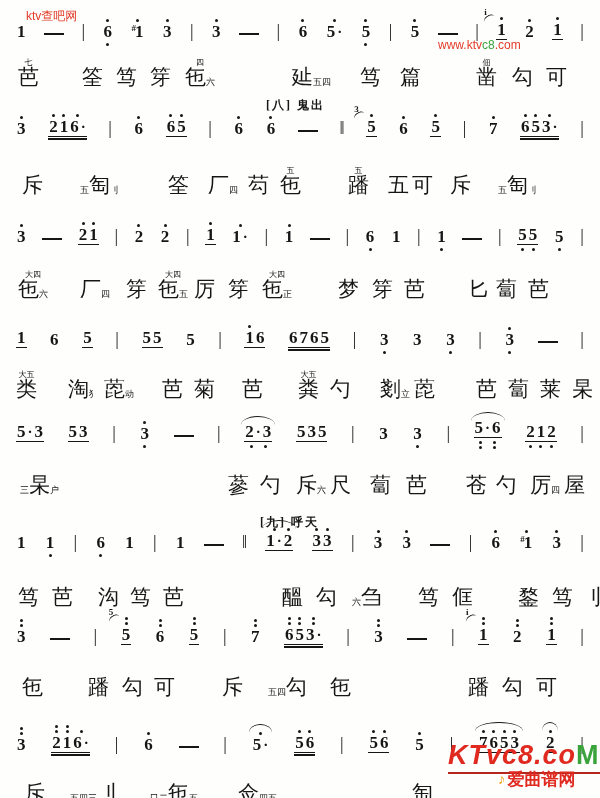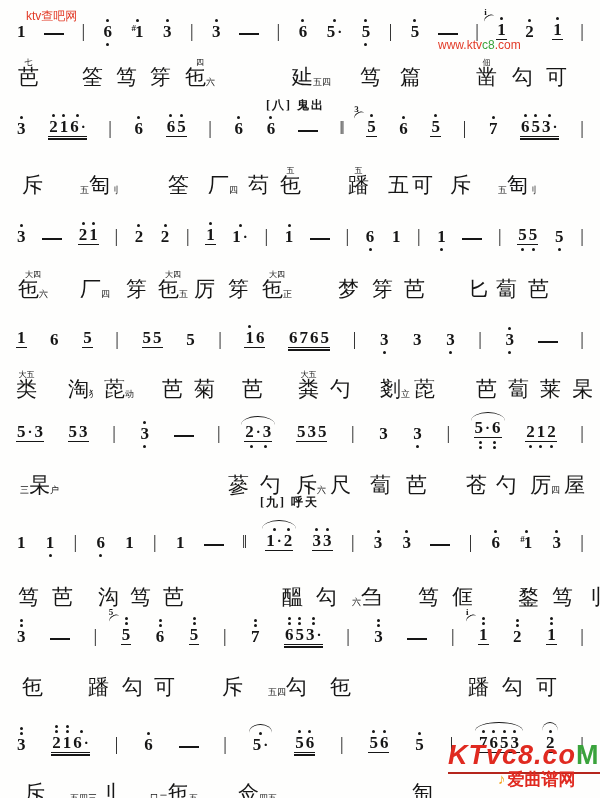--- a/index.html
+++ b/index.html
@@ -2390,21 +2390,21 @@
           <div class="tcell" style="left: 238px;">
             <div class="tg">佥</div>
             <div class="tr">四五</div>
           </div>
           <div class="tcell" style="left: 412px;">
             <div class="tg">匋</div>
           </div>
         </div>
       </div>
       <div class="sect" style="left: 266px; top: 97px;">[八] 鬼出</div>
-      <div class="sect" style="left: 260px; top: 494px;">[九] 呼天</div>
+      <div class="sect" style="left: 260px; top: 514px;">[九] 呼天</div>
     </div>
 
   <div class="wm wm-logo"><span>KTvc8.co</span><span class="m">M</span></div>
   <div class="wm wm-br">
       <span class="note">♪</span>
       <span>爱曲谱网</span>
     </div>
 </div>
 
 </body></html>

